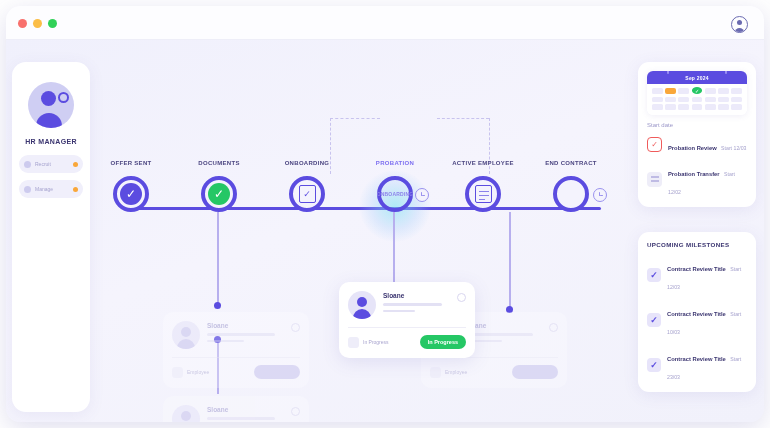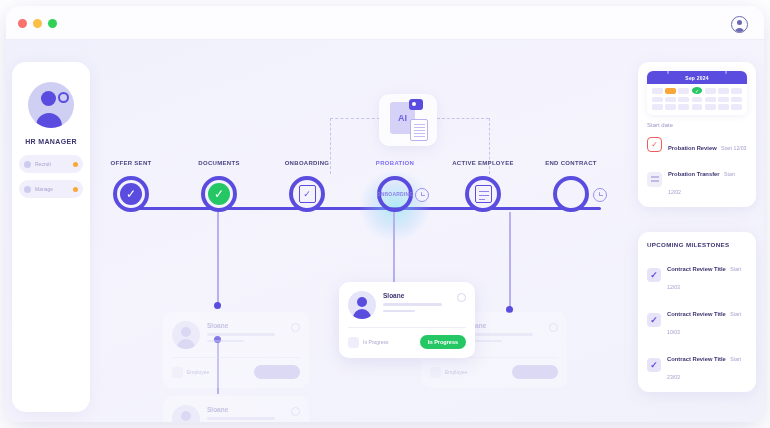--- a/index.html
+++ b/index.html
@@ -382,27 +382,20 @@
 
     <div class="timeline">
 
       <div class="track"></div>
 
       <div class="ai-conn v" style="left:229px; top:78px; height:56px;"></div>
       <div class="ai-conn" style="left:229px; top:78px; width:50px;"></div>
       <div class="ai-conn" style="left:336px; top:78px; width:52px;"></div>
       <div class="ai-conn v" style="left:388px; top:78px; height:56px;"></div>
 
-      <div class="ai-card">
-        <div class="ai-sheet">AI</div>
-        <div class="ai-bot"></div>
-        <div class="ai-sheet2">
-            <i></i>
-          </div>
-      </div>
 
       <div class="node" style="left:-12px;">
         <div class="label">OFFER SENT</div>
         <div class="ring">
           <div class="inner-solid purple">✓</div>
         </div>
       </div>
 
       <div class="node" style="left:76px;">
         <div class="label">DOCUMENTS</div>

